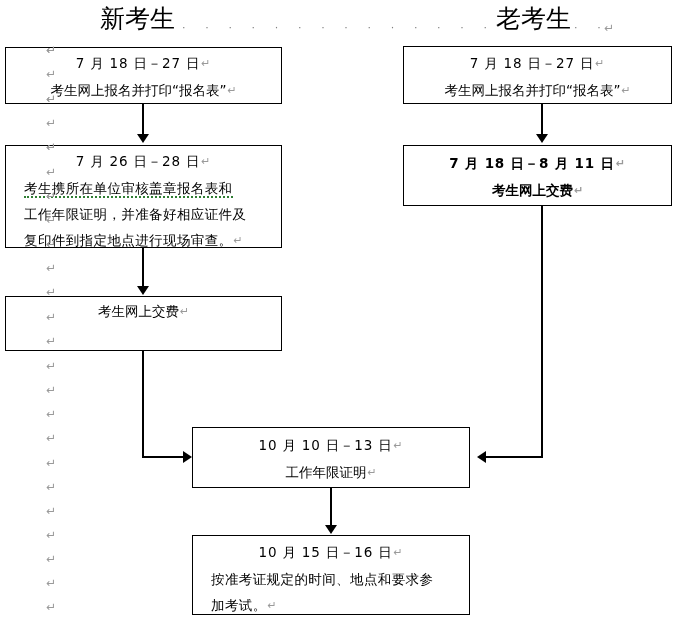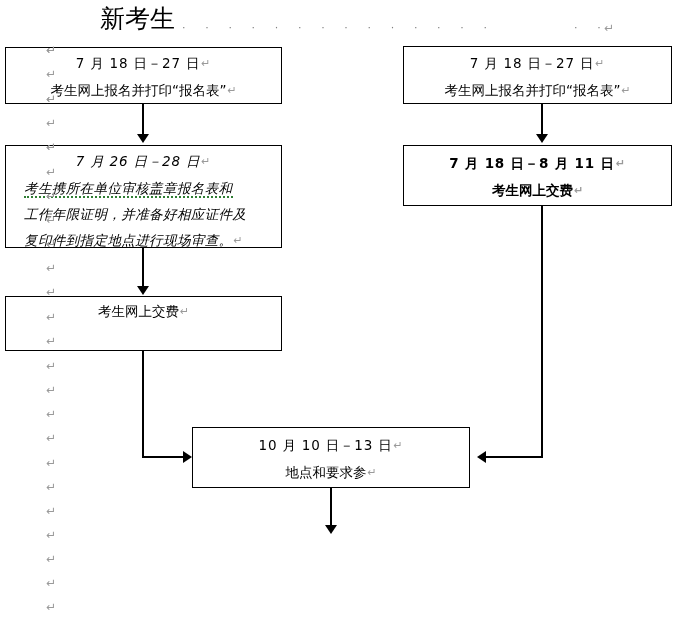--- a/index.html
+++ b/index.html
@@ -98,21 +98,21 @@
     padding-left: 1px;
   }
   
   .squig {
     border-bottom: 2px dotted #2e7d32;
     padding-bottom: 0px;
   }
 
   
   #node-n1 { left: 5px;   top: 47px;  width: 277px; height: 57px;  padding-top: 2px; }
-  #node-n2 { left: 5px;   top: 145px; width: 277px; height: 103px; padding-top: 2px; font-style: italic; }
+  #node-n2 { left: 5px;   top: 145px; width: 277px; height: 103px; padding-top: 2px; }
   #node-n3 { left: 5px;   top: 296px; width: 277px; height: 55px;  padding-top: 1px; }
   #node-o1 { left: 403px; top: 46px;  width: 269px; height: 58px;  padding-top: 3px; }
   #node-o2 { left: 403px; top: 145px; width: 269px; height: 61px;  padding-top: 4px; font-weight: bold; }
   #node-m1 { left: 192px; top: 427px; width: 278px; height: 61px;  padding-top: 4px; }
   #node-m2 { left: 192px; top: 535px; width: 278px; height: 80px;  padding-top: 3px; }
 
   
   .vline {
     position: absolute;
     width: 2px;
@@ -163,20 +163,21 @@
 </style>
 </head>
 <body>
 
 <div id="canvas">
 
   <div class="col-head" id="head-new">新考生</div>
 
   <div id="head-dots">· · · · · · · · · · · · · · · · · · · · · · · · · · · · · · · · · · · ·</div>
 
+  <div class="col-head" id="head-old">老考生</div>
 
   <div id="head-dots-2">· ·</div>
 
   <div class="pilcrow" style="left:604px; top:22px;">↵</div>
 
   <div class="vline" style="left:142px; top:104px; height:32px;"></div>
   <div class="arrow-down" style="left:137px; top:134px;"></div>
 
   <div class="vline" style="left:142px; top:248px; height:39px;"></div>
   <div class="arrow-down" style="left:137px; top:286px;"></div>
@@ -216,23 +217,28 @@
     <span class="ln"><span>考生网上报名并打印“报名表”</span><span class="pmark">↵</span></span>
   </div>
 
   <div class="node" id="node-o2">
     <span class="ln date"><span>7 月 18 日－8 月 11 日</span><span class="pmark">↵</span></span>
     <span class="ln"><span>考生网上交费</span><span class="pmark">↵</span></span>
   </div>
 
   <div class="node" id="node-m1">
     <span class="ln date"><span>10 月 10 日－13 日</span><span class="pmark">↵</span></span>
-    <span class="ln"><span>地点和要求参</span><span class="pmark">↵</span></span>
-  </div>
-
+    <span class="ln"><span>工作年限证明</span><span class="pmark">↵</span></span>
+  </div>
+
+  <div class="node" id="node-m2">
+    <span class="ln date"><span>10 月 15 日－16 日</span><span class="pmark">↵</span></span>
+    <span class="ln wide">按准考证规定的时间、地点和要求参</span>
+    <span class="ln wide"><span>加考试。</span><span class="pmark">↵</span></span>
+  </div>
 
   <div id="pilcrow-column">
       <span class="pilcrow" style="left: 46px; top: 44px;">↵</span>
       <span class="pilcrow" style="left: 46px; top: 68px;">↵</span>
       <span class="pilcrow" style="left: 46px; top: 93px;">↵</span>
       <span class="pilcrow" style="left: 46px; top: 117px;">↵</span>
       <span class="pilcrow" style="left: 46px; top: 141px;">↵</span>
       <span class="pilcrow" style="left: 46px; top: 166px;">↵</span>
       <span class="pilcrow" style="left: 46px; top: 190px;">↵</span>
       <span class="pilcrow" style="left: 46px; top: 214px;">↵</span>

